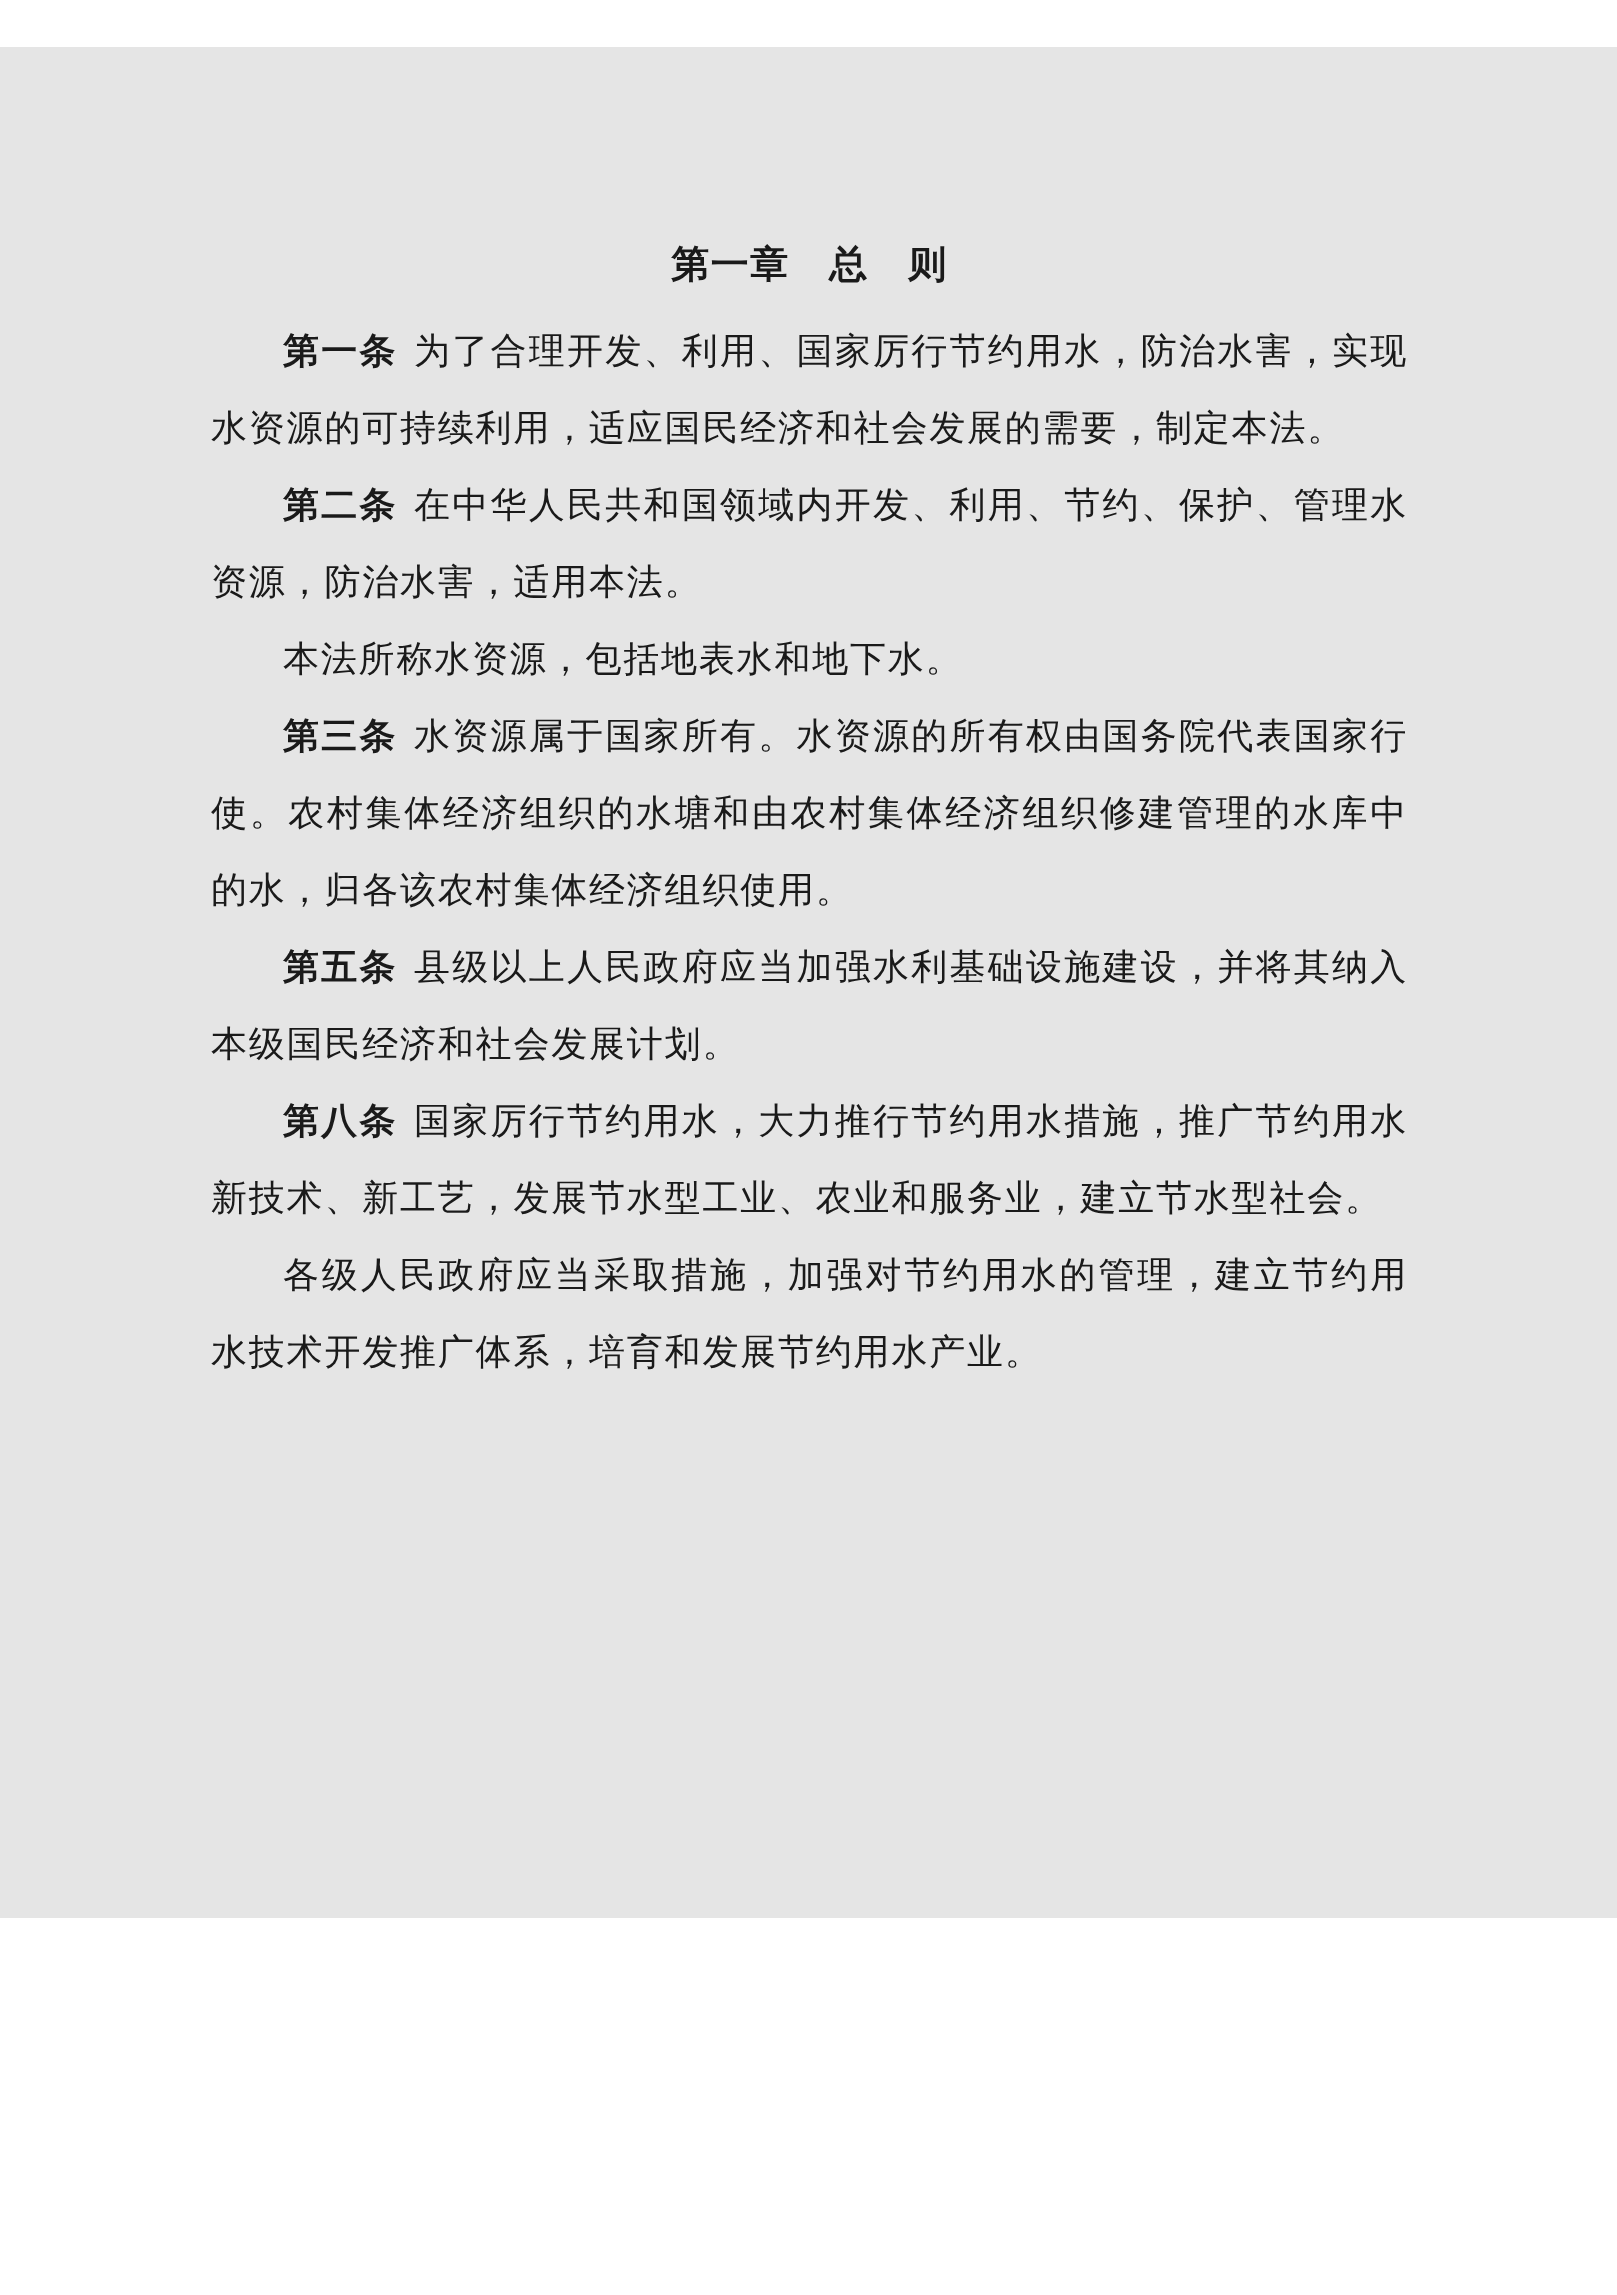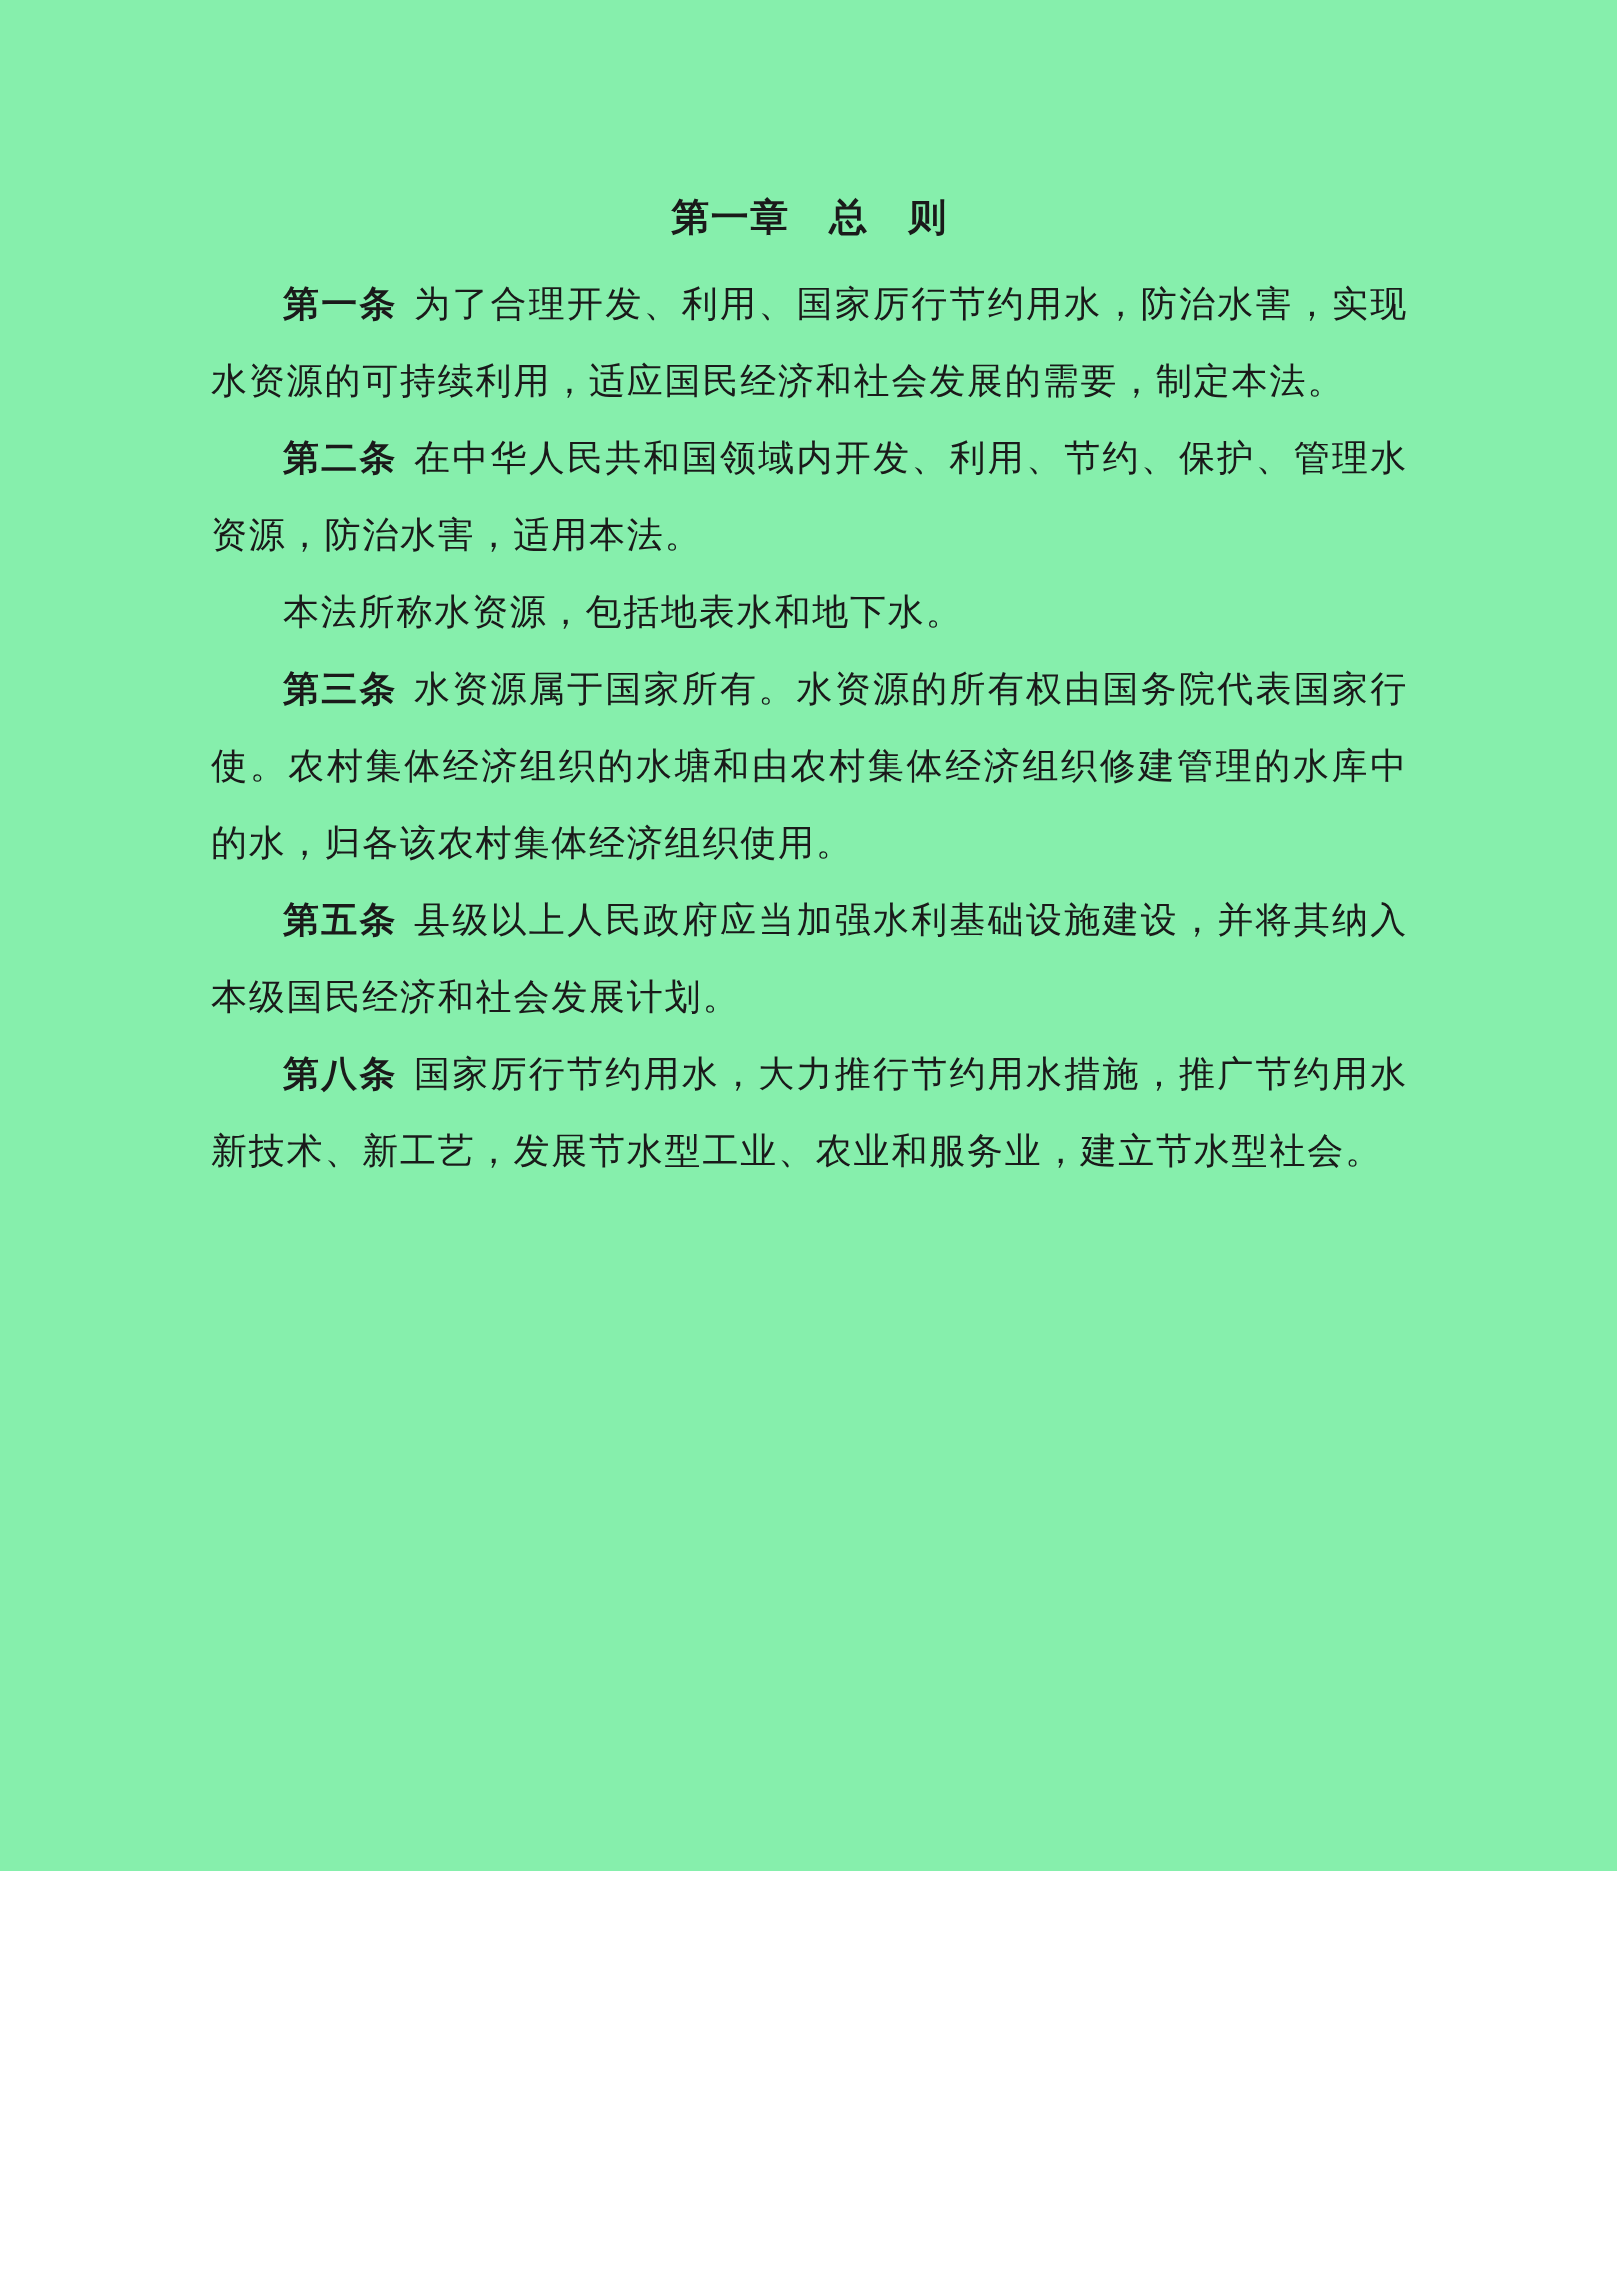--- a/index.html
+++ b/index.html
@@ -4,23 +4,24 @@
 <style>
   html, body {
     margin: 0;
     padding: 0;
     background: #ffffff;
   }
   .page {
     position: relative;
     width: 1617px;
     height: 1871px;
-    background: #86efac;
+    background: #e5e5e5;
     overflow: hidden;
     font-family: "Liberation Serif", "DejaVu Serif", serif;
+    margin-top: 47px;
   }
   .content {
     position: absolute;
     left: 211px;
     top: 179px;
     width: 1197px;
   }
   .chapter-title {
     margin: 0 0 10px 0;
     font-size: 38px;
@@ -65,17 +66,18 @@
 <div class="page">
   <div class="content">
     <h1 class="chapter-title">第一章　总　则</h1>
     <div class="body-text">
       <p><span class="article-label">第一条</span><span>为了合理开发、利用、国家厉行节约用水，防治水害，实现水资源的可持续利用，适应国民经济和社会发展的需要，制定本法。</span></p>
       <p><span class="article-label">第二条</span><span>在中华人民共和国领域内开发、利用、节约、保护、管理水资源，防治水害，适用本法。</span></p>
       <p><span class="article-label"></span><span>本法所称水资源，包括地表水和地下水。</span></p>
       <p><span class="article-label">第三条</span><span>水资源属于国家所有。水资源的所有权由国务院代表国家行使。农村集体经济组织的水塘和由农村集体经济组织修建管理的水库中的水，归各该农村集体经济组织使用。</span></p>
       <p><span class="article-label">第五条</span><span>县级以上人民政府应当加强水利基础设施建设，并将其纳入本级国民经济和社会发展计划。</span></p>
       <p><span class="article-label">第八条</span><span>国家厉行节约用水，大力推行节约用水措施，推广节约用水新技术、新工艺，发展节水型工业、农业和服务业，建立节水型社会。</span></p>
+      <p><span class="article-label"></span><span>各级人民政府应当采取措施，加强对节约用水的管理，建立节约用水技术开发推广体系，培育和发展节约用水产业。</span></p>
     </div>
   </div>
   <div class="page-number">02</div>
 </div>
 
 
 </body></html>

